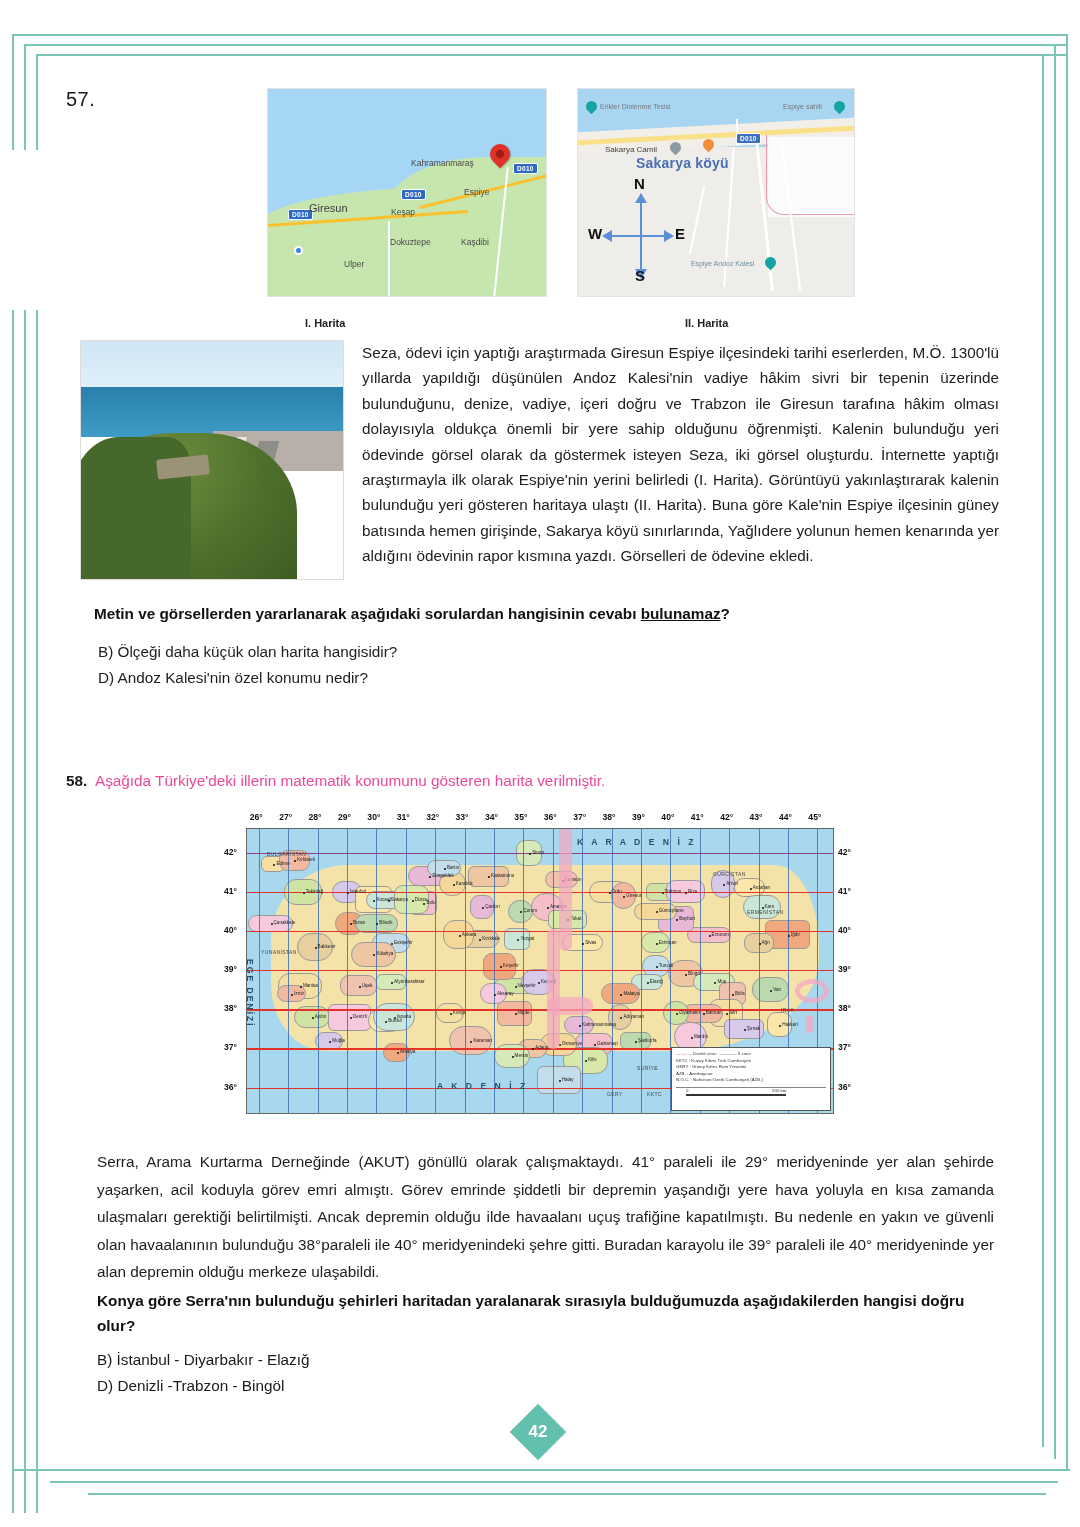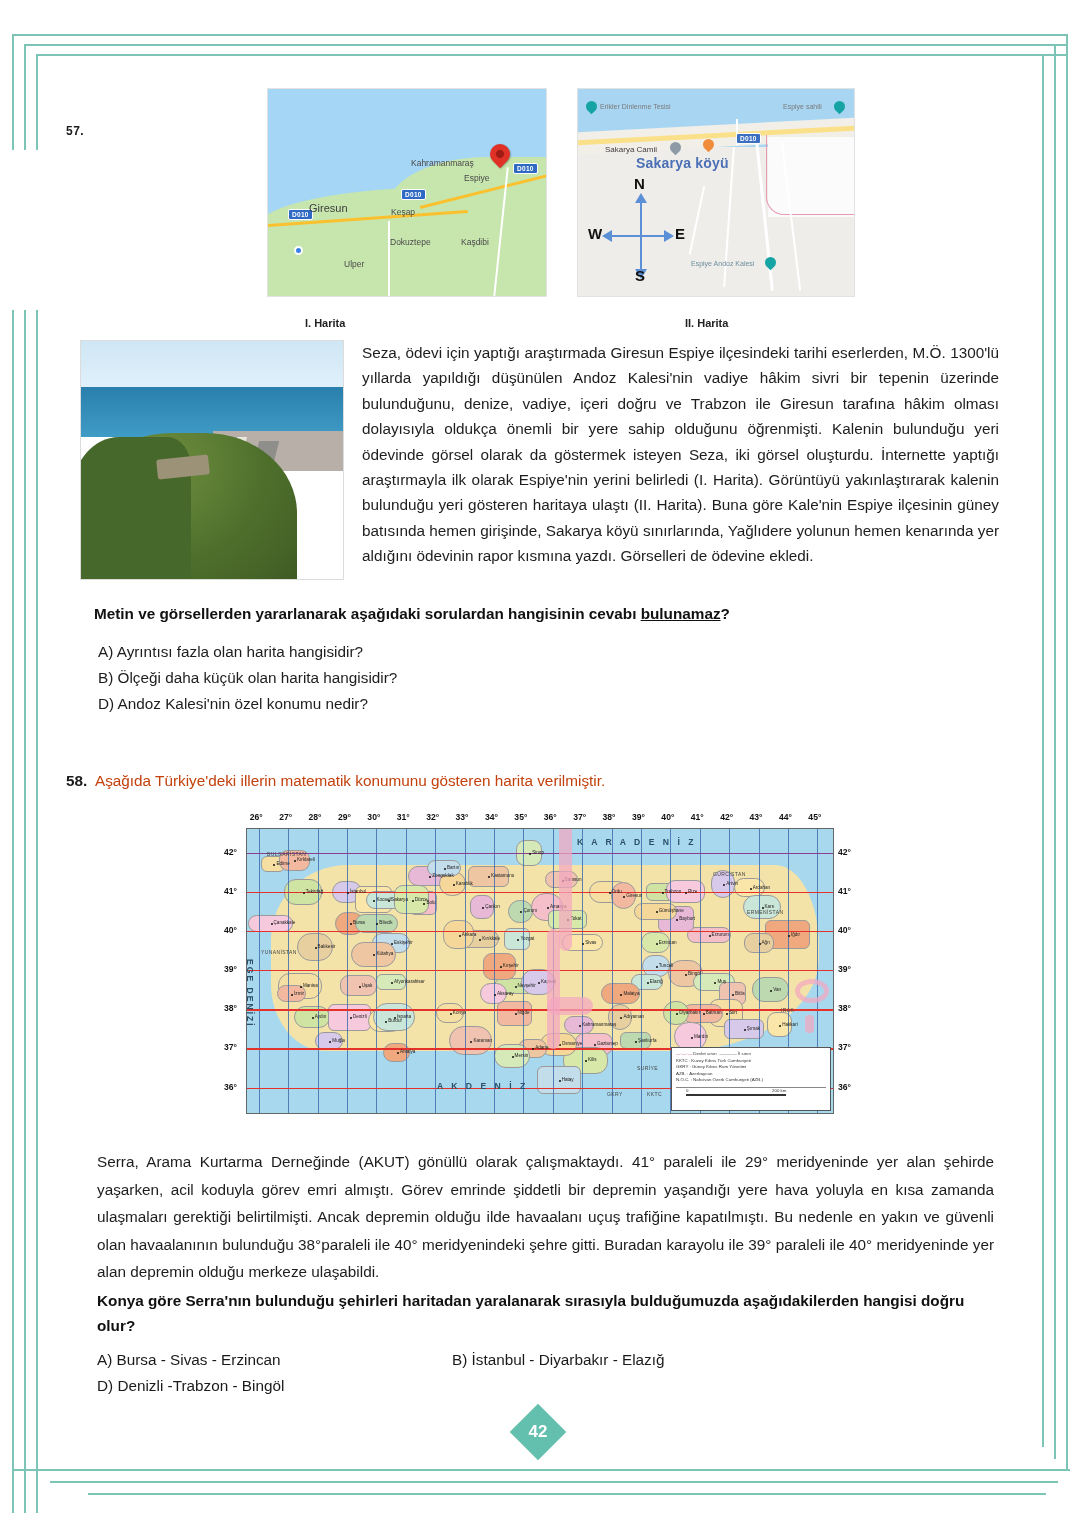--- a/index.html
+++ b/index.html
@@ -25,21 +25,21 @@
   .frame-b2 { position:absolute; left: 50px;  bottom: 44px; width: 1008px; height: 2px; background: #7cc4b6; }
   .frame-b3 { position:absolute; left: 88px;  bottom: 32px; width:  958px; height: 2px; background: #7cc4b6; }
   
   .frame-cut { position:absolute; background:#ffffff; }
 
   .page { position: absolute; left: 0; top: 0; width: 1080px; height: 1527px; }
 
   
   .q57-num {
     position: absolute; left: 66px; top: 88px;
-    font-size: 12px; font-weight: bold; letter-spacing: .5px; margin-top: 36px;
+    font-size: 20px; font-weight: normal; letter-spacing: .5px;
   }
 
   .map1 {
     position: absolute; left: 267px; top: 88px;
     width: 280px; height: 209px;
     background: #aadaff;
     overflow: hidden;
     border: 1px solid #e2e2e2;
   }
   .map1 .sea { position:absolute; inset:0; background:#a5d6f5; }
@@ -125,21 +125,21 @@
   .q57-stem {
     position:absolute; left:94px; top:605px; width:900px;
     font-size:15.3px; font-weight:bold; color:#111;
   }
   .q57-stem u { text-decoration: underline; }
   .opts57 { position:absolute; left:98px; top:639px; width:600px; }
   .opt { font-size:15.3px; line-height:26px; color:#1d1d1d; }
 
   
   .q58-num { position:absolute; left:66px; top:772px; font-size:15.3px; font-weight:bold; }
-  .q58-head { position:absolute; left:95px; top:772px; font-size:15.3px; color:#c2410c; }
+  .q58-head { position:absolute; left:95px; top:772px; font-size:15.3px; color:#ec4899; }
 
   .tr-map {
     position:absolute; left:222px; top:808px; width:636px; height:325px;
   }
   .tr-inner{
     position:absolute; left:24px; top:20px; width:588px; height:286px;
     background:#a8d8ee; border:1px solid #666; overflow:hidden;
   }
   .landmass{
     position:absolute; left:24px; top:36px; width:548px; height:186px;
@@ -214,21 +214,21 @@
     <div class="road" style="left:0;top:128px;width:200px;transform:rotate(-4deg);"></div>
     <div class="road" style="left:150px;top:100px;width:140px;transform:rotate(-14deg);"></div>
     <div class="road-v" style="left:232px;top:78px;height:130px;transform:rotate(6deg);"></div>
     <div class="road-v" style="left:120px;top:132px;height:76px;"></div>
     <div class="pin"></div>
     <div class="bluedot"></div>
     <div class="shield" style="left:20px;top:120px;">D010</div>
     <div class="shield" style="left:133px;top:100px;">D010</div>
     <div class="shield" style="left:245px;top:74px;">D010</div>
     <div class="lbl" style="left:143px;top:69px;">Kahramanmaraş</div>
-    <div class="lbl" style="left:196px;top:84px;text-align:right;">Espiye</div>
+    <div class="lbl" style="left:196px;top:98px;text-align:right;">Espiye</div>
     <div class="lbl lbl-big" style="left:41px;top:113px;">Giresun</div>
     <div class="lbl" style="left:123px;top:118px;">Keşap</div>
     <div class="lbl" style="left:122px;top:148px;">Dokuztepe</div>
     <div class="lbl" style="left:193px;top:148px;">Kaşdibi</div>
     <div class="lbl" style="left:76px;top:170px;">Ulper</div>
   </div>
   <div class="cap" style="left:305px;top:317px;">I. Harita</div>
 
   <div class="map2">
     <div class="sea"></div>
@@ -280,21 +280,20 @@
     <div class="hill"></div>
     <div class="greenL"></div>
     <div class="wall"></div>
   </div>
 
   <div class="q57-text">Seza, ödevi için yaptığı araştırmada Giresun Espiye ilçesindeki tarihi eserlerden, M.Ö. 1300'lü yıllarda yapıldığı düşünülen Andoz Kalesi'nin vadiye hâkim sivri bir tepenin üzerinde bulunduğunu, denize, vadiye, içeri doğru ve Trabzon ile Giresun tarafına hâkim olması dolayısıyla oldukça önemli bir yere sahip olduğunu öğrenmişti. Kalenin bulunduğu yeri ödevinde görsel olarak da göstermek isteyen Seza, iki görsel oluşturdu. İnternette yaptığı araştırmayla ilk olarak Espiye'nin yerini belirledi (I. Harita). Görüntüyü yakınlaştırarak kalenin bulunduğu yeri gösteren haritaya ulaştı (II. Harita). Buna göre Kale'nin Espiye ilçesinin güney batısında hemen girişinde, Sakarya köyü sınırlarında, Yağlıdere yolunun hemen kenarında yer aldığını ödevinin rapor kısmına yazdı. Görselleri de ödevine ekledi.</div>
 
   <div class="q57-stem"><span>Metin ve görsellerden yararlanarak aşağıdaki sorulardan hangisinin cevabı </span><u>bulunamaz</u><span>?</span></div>
 
   <div class="opts57">
-    <div class="opt">A) Ayrıntısı fazla olan harita hangisidir?</div>
     <div class="opt">B) Ölçeği daha küçük olan harita hangisidir?</div>
     <div class="opt">D) Andoz Kalesi'nin özel konumu nedir?</div>
   </div>
 
   <div class="q58-num">58.</div>
   <div class="q58-head">Aşağıda Türkiye'deki illerin matematik konumunu gösteren harita verilmiştir.</div>
 
   <div class="tr-map">
 
     <div id="lon-labels">
@@ -649,21 +648,20 @@
         </div>
       </div>
     </div>
   </div>
 
   <div class="q58-text">Serra, Arama Kurtarma Derneğinde (AKUT) gönüllü olarak çalışmaktaydı. 41° paraleli ile 29° meridyeninde yer alan şehirde yaşarken, acil koduyla görev emri almıştı. Görev emrinde şiddetli bir depremin yaşandığı yere hava yoluyla en kısa zamanda ulaşmaları gerektiği belirtilmişti. Ancak depremin olduğu ilde havaalanı uçuş trafiğine kapatılmıştı. Bu nedenle en yakın ve güvenli olan havaalanının bulunduğu 38°paraleli ile 40° meridyenindeki şehre gitti. Buradan karayolu ile 39° paraleli ile 40° meridyeninde yer alan depremin olduğu merkeze ulaşabildi.</div>
   <div class="q58-stem">Konya göre Serra'nın bulunduğu şehirleri haritadan yaralanarak sırasıyla bulduğumuzda aşağıdakilerden hangisi doğru olur?</div>
 
   <div class="opts58">
     <div class="row">
-      <div class="c1">A) Bursa - Sivas - Erzincan</div>
       <div>B) İstanbul - Diyarbakır - Elazığ</div>
     </div>
     <div class="row">
       <div>D) Denizli -Trabzon - Bingöl</div>
     </div>
   </div>
 
   <div class="pgnum">
     <span>42</span>
   </div>

